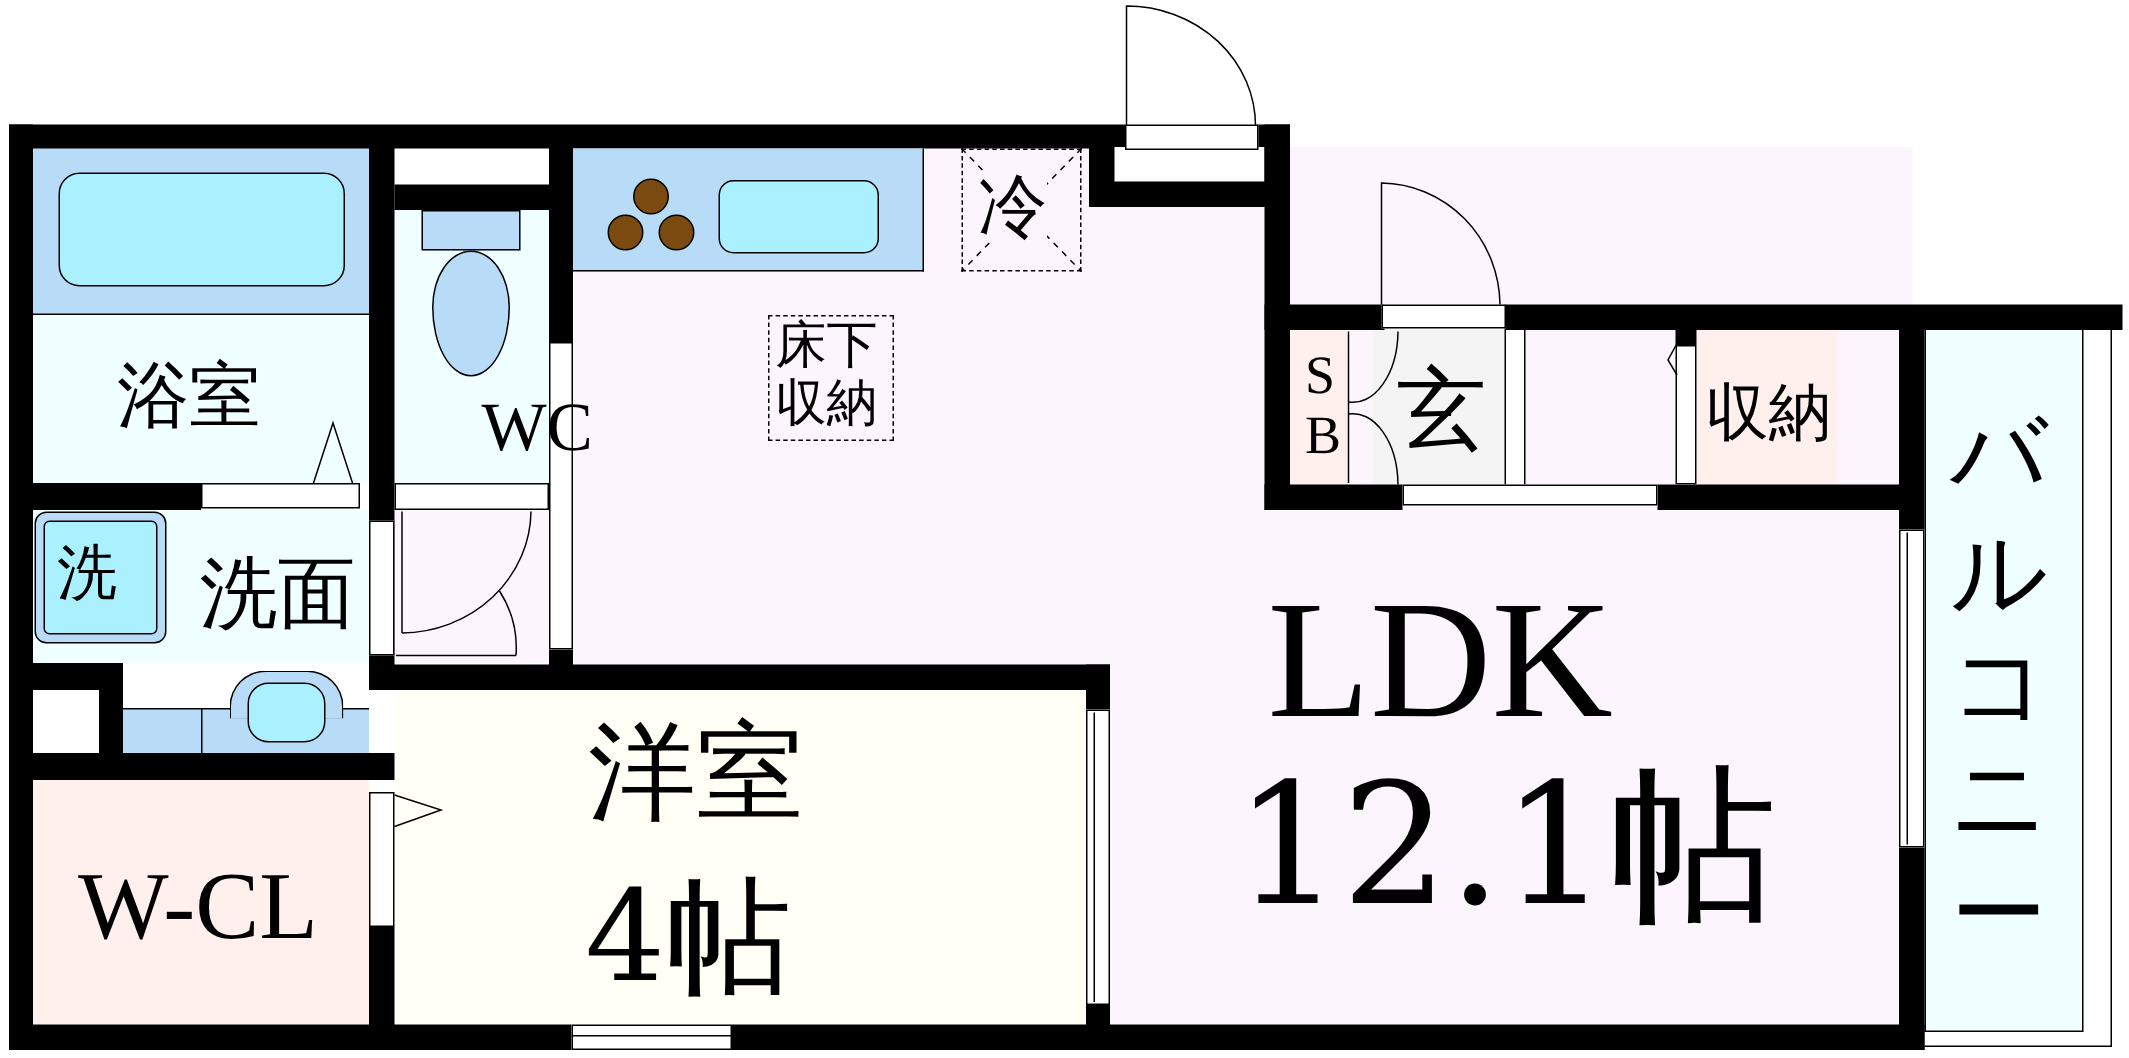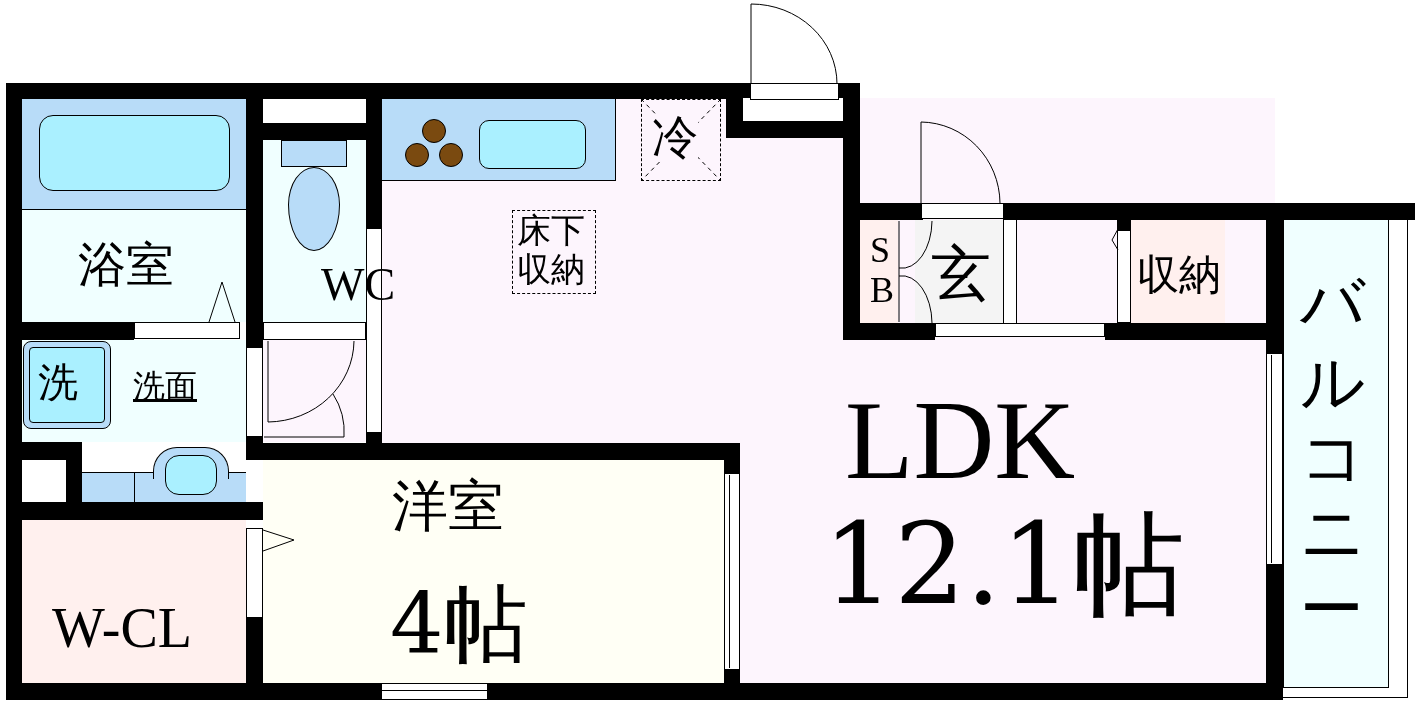--- a/index.html
+++ b/index.html
@@ -151,30 +151,30 @@
 <div class="abs" style="left:479px;top:120px;width:107px;height:49px;background:#aaf0ff;border:1px solid #000;border-radius:10px;"></div>
 <div class="dash" style="left:641px;top:99px;width:80px;height:82px;"></div>
 <svg style="left:641px;top:99px;" width="80" height="82">
   <path d="M0 0 L80 82 M80 0 L0 82" stroke="#000" stroke-dasharray="4 4" fill="none"></path>
 </svg>
 <div class="dash" style="left:512px;top:210px;width:84px;height:84px;"></div>
 
 <div class="lbl" style="left:78px;top:240px;font-size:48px;">浴室</div>
 <div class="lbl" style="left:276px;top:262px;font-size:46px;font-family:'Liberation Serif',serif;margin-left:45px;">WC</div>
 <div class="lbl" style="left:38px;top:362px;font-size:40px;">洗</div>
-<div class="lbl" style="left:133px;top:370px;font-size:32px;text-decoration:underline;">洗面</div>
-<div class="lbl" style="left:52px;top:572px;font-size:56px;font-family:'Liberation Serif',serif;margin-top:28px;">W-CL</div>
+<div class="lbl" style="left:133px;top:370px;font-size:52px;">洗面</div>
+<div class="lbl" style="left:52px;top:572px;font-size:64px;font-family:'Liberation Serif',serif;">W-CL</div>
 <div class="lbl" style="left:652px;top:114px;font-size:46px;background:#fdf5fd;">冷</div>
 <div class="lbl" style="left:517px;top:213px;font-size:34px;">床下</div>
 <div class="lbl" style="left:517px;top:252px;font-size:34px;">収納</div>
 <div class="lbl" style="left:870px;top:232px;font-size:36px;font-family:'Liberation Serif',serif;">S</div>
 <div class="lbl" style="left:870px;top:272px;font-size:36px;font-family:'Liberation Serif',serif;">B</div>
 <div class="lbl" style="left:931px;top:243px;font-size:60px;">玄</div>
 <div class="lbl" style="left:1137px;top:254px;font-size:42px;">収納</div>
-<div class="lbl" style="left:392px;top:478px;font-size:56px;">洋室</div>
+<div class="lbl" style="left:392px;top:478px;font-size:72px;">洋室</div>
 <div class="lbl" style="left:390px;top:582px;font-size:84px;">4帖</div>
 <div class="lbl" style="left:845px;top:384px;font-size:112px;font-family:'Liberation Serif',serif;">LDK</div>
 <div class="lbl" style="left:823px;top:508px;font-size:112px;">12.1帖</div>
 <div class="lbl" style="left:1300px;top:270px;font-size:64px;">バ</div>
 <div class="lbl" style="left:1300px;top:350px;font-size:64px;">ル</div>
 <div class="lbl" style="left:1300px;top:425px;font-size:64px;">コ</div>
 <div class="lbl" style="left:1300px;top:500px;font-size:64px;">ニ</div>
 <div class="lbl" style="left:1300px;top:575px;font-size:64px;writing-mode:vertical-rl;">ー</div>
 
 </body></html>

